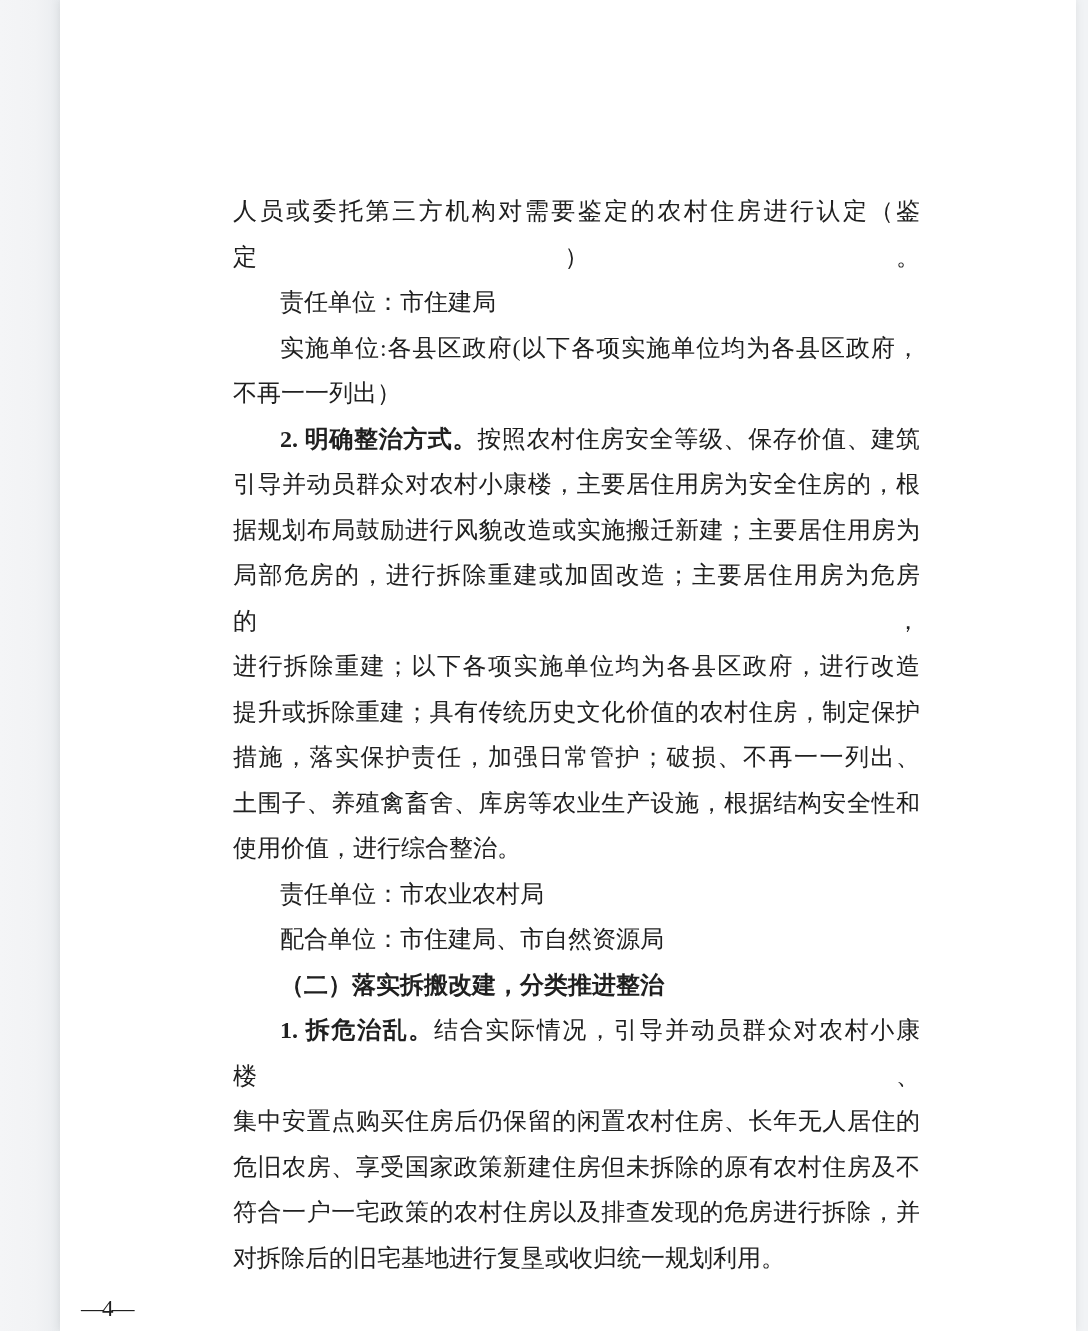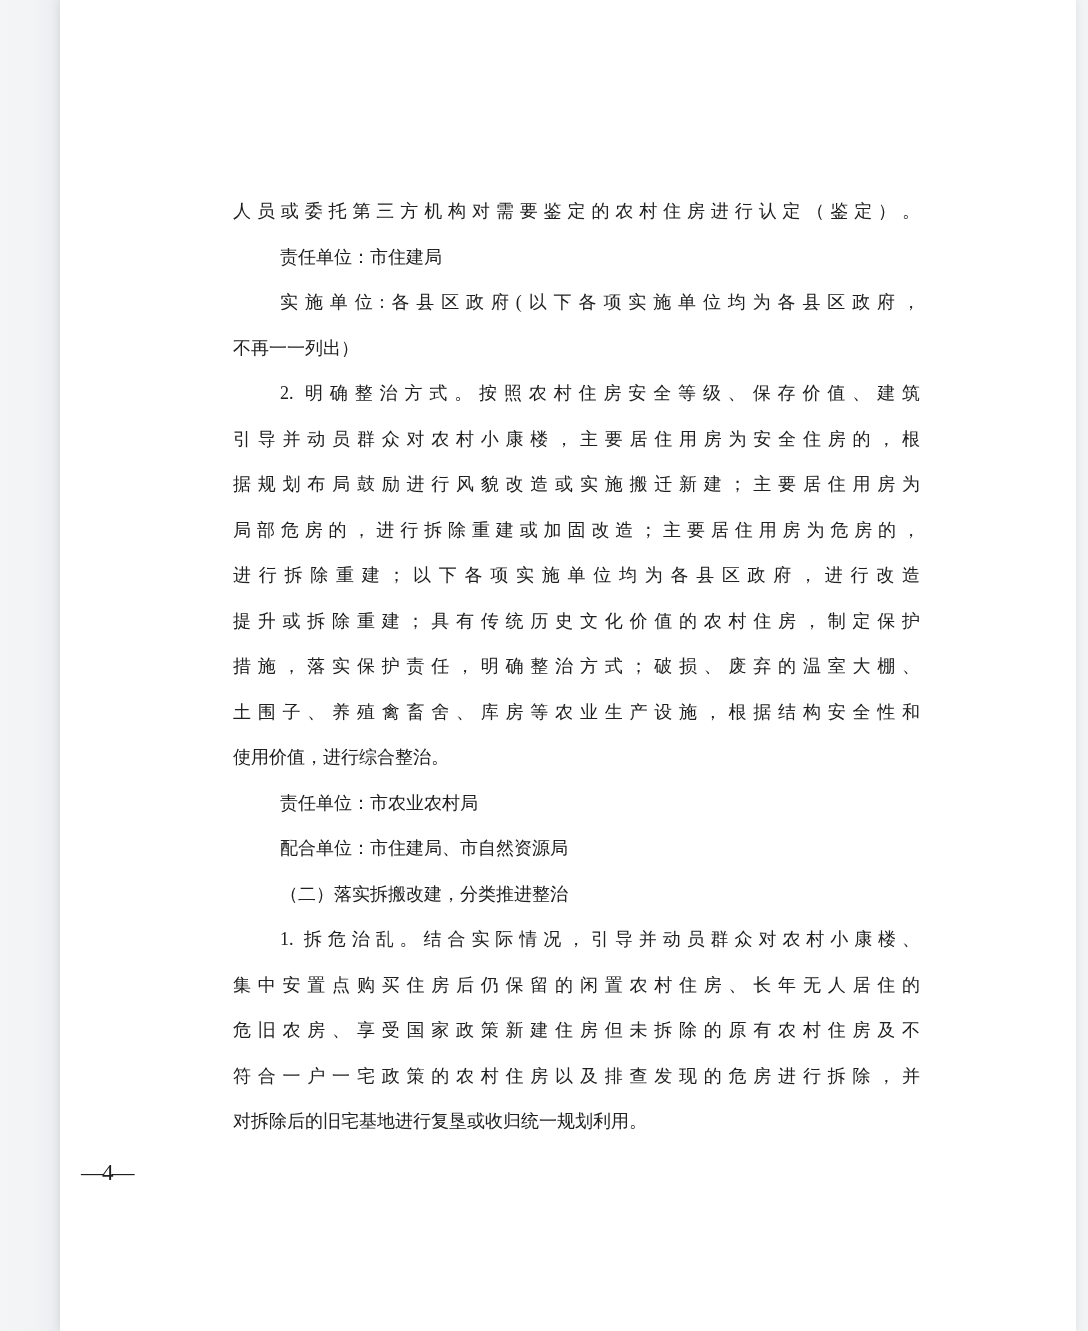--- a/index.html
+++ b/index.html
@@ -29,38 +29,38 @@
   .page {
     position: absolute;
     left: 60px; top: 0;
     width: 1016px; height: 1331px;
     background: var(--page-bg, #ffffff);
     box-shadow: -3px 0 8px rgba(0,0,0,0.05), 3px 0 8px rgba(0,0,0,0.04);
   }
   .content {
     padding: 189px 156px 0 173px;
     color: var(--text-color, #1f1f1f);
-    font-size: 18px;
+    font-size: 24px;
     line-height: 45.5px;
     letter-spacing: 0;
   }
   .line {
     min-height: 45.5px;
     text-align: left;
   }
   .line.fill {
     text-align: justify;
     text-align-last: justify;
     text-justify: inter-character;
   }
   .line.indent {
     text-indent: 47px;
   }
   .bold {
-    font-weight: 400;
+    font-weight: 700;
   }
   .page-num {
     margin-top: 13px;
     margin-left: 21px;
     font-size: 23px;
     line-height: 30px;
     color: var(--text-color, #1f1f1f);
     letter-spacing: -2px;
   }
 </style>
@@ -76,21 +76,21 @@
   <div class="line fill"><span class="">人员或委托第三方机构对需要鉴定的农村住房进行认定（鉴定）。</span></div>
       <div class="line indent"><span class="">责任单位：市住建局</span></div>
       <div class="line indent fill"><span class="">实施单位:各县区政府(以下各项实施单位均为各县区政府，</span></div>
       <div class="line"><span class="">不再一一列出）</span></div>
       <div class="line indent fill"><span class="bold">2. 明确整治方式。</span><span class="">按照农村住房安全等级、保存价值、建筑</span></div>
       <div class="line fill"><span class="">引导并动员群众对农村小康楼，主要居住用房为安全住房的，根</span></div>
       <div class="line fill"><span class="">据规划布局鼓励进行风貌改造或实施搬迁新建；主要居住用房为</span></div>
       <div class="line fill"><span class="">局部危房的，进行拆除重建或加固改造；主要居住用房为危房的，</span></div>
       <div class="line fill"><span class="">进行拆除重建；以下各项实施单位均为各县区政府，进行改造</span></div>
       <div class="line fill"><span class="">提升或拆除重建；具有传统历史文化价值的农村住房，制定保护</span></div>
-      <div class="line fill"><span class="">措施，落实保护责任，明确整治方式；破损、废弃的温室大棚、</span></div>
+      <div class="line fill"><span class="">措施，落实保护责任，加强日常管护；破损、不再一一列出、</span></div>
       <div class="line fill"><span class="">土围子、养殖禽畜舍、库房等农业生产设施，根据结构安全性和</span></div>
       <div class="line"><span class="">使用价值，进行综合整治。</span></div>
       <div class="line indent"><span class="">责任单位：市农业农村局</span></div>
       <div class="line indent"><span class="">配合单位：市住建局、市自然资源局</span></div>
       <div class="line indent"><span class="bold">（二）落实拆搬改建，分类推进整治</span></div>
       <div class="line indent fill"><span class="bold">1. 拆危治乱。</span><span class="">结合实际情况，引导并动员群众对农村小康楼、</span></div>
       <div class="line fill"><span class="">集中安置点购买住房后仍保留的闲置农村住房、长年无人居住的</span></div>
       <div class="line fill"><span class="">危旧农房、享受国家政策新建住房但未拆除的原有农村住房及不</span></div>
       <div class="line fill"><span class="">符合一户一宅政策的农村住房以及排查发现的危房进行拆除，并</span></div>
       <div class="line"><span class="">对拆除后的旧宅基地进行复垦或收归统一规划利用。</span></div>

